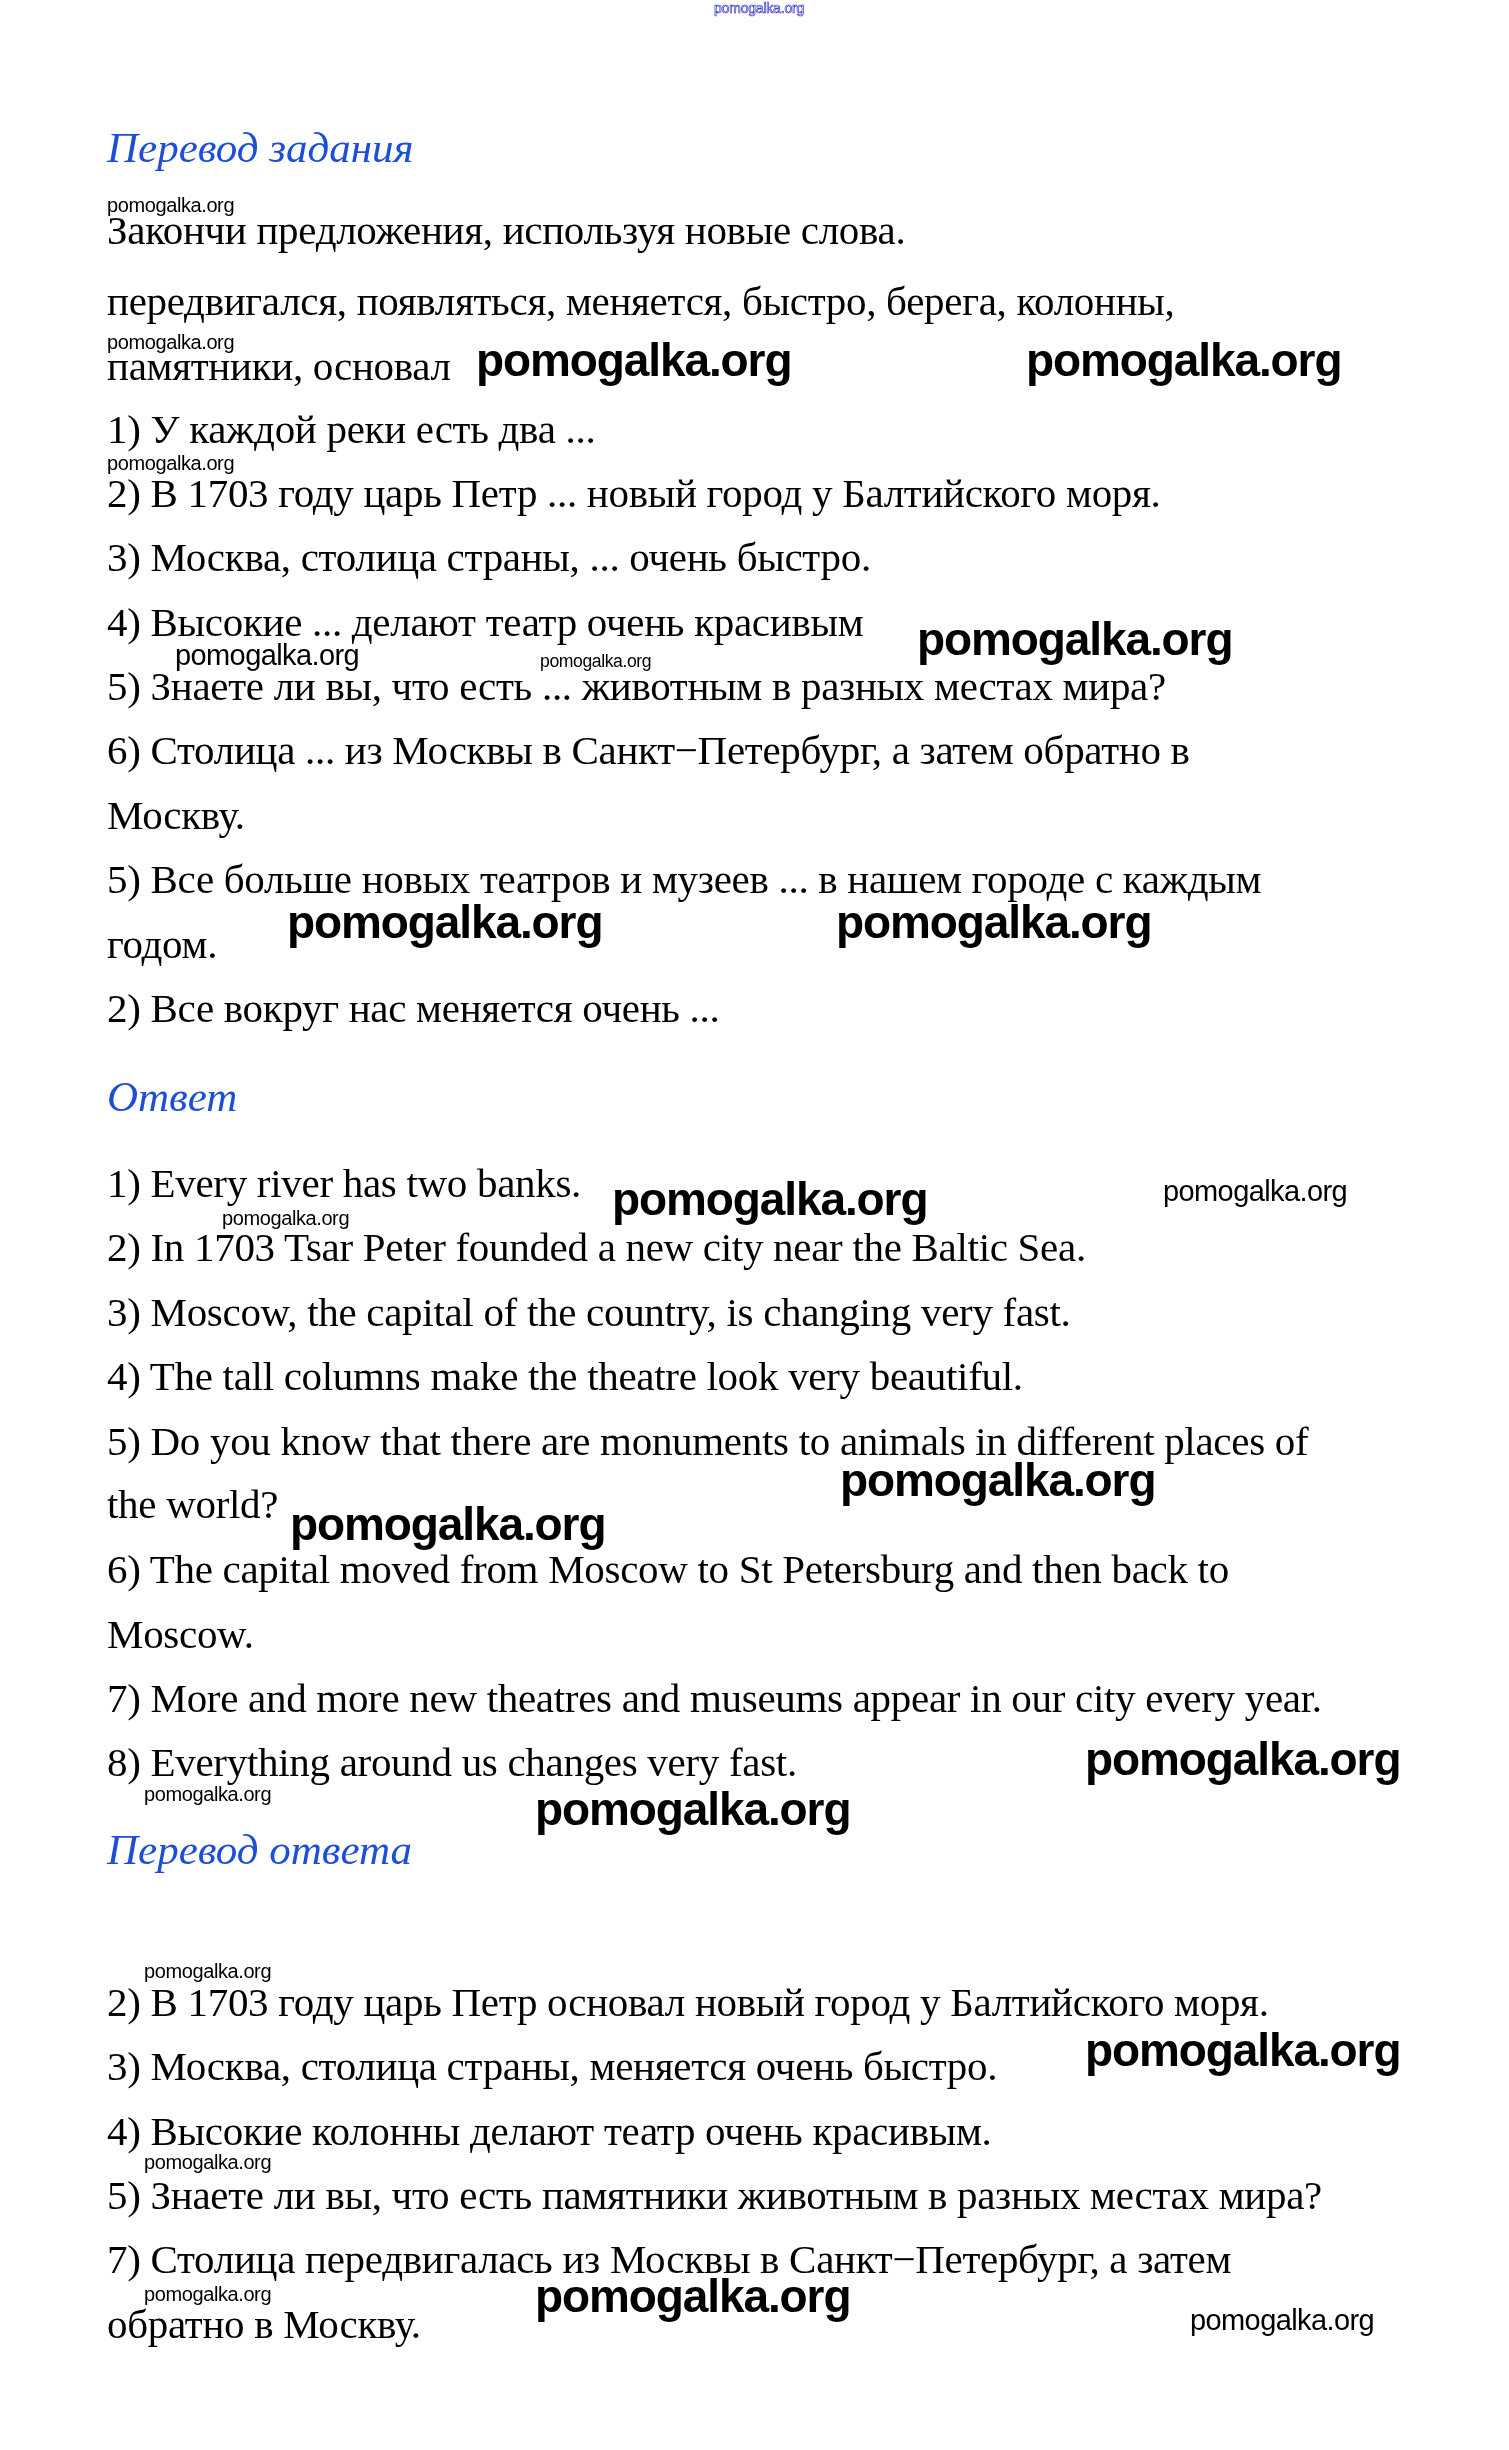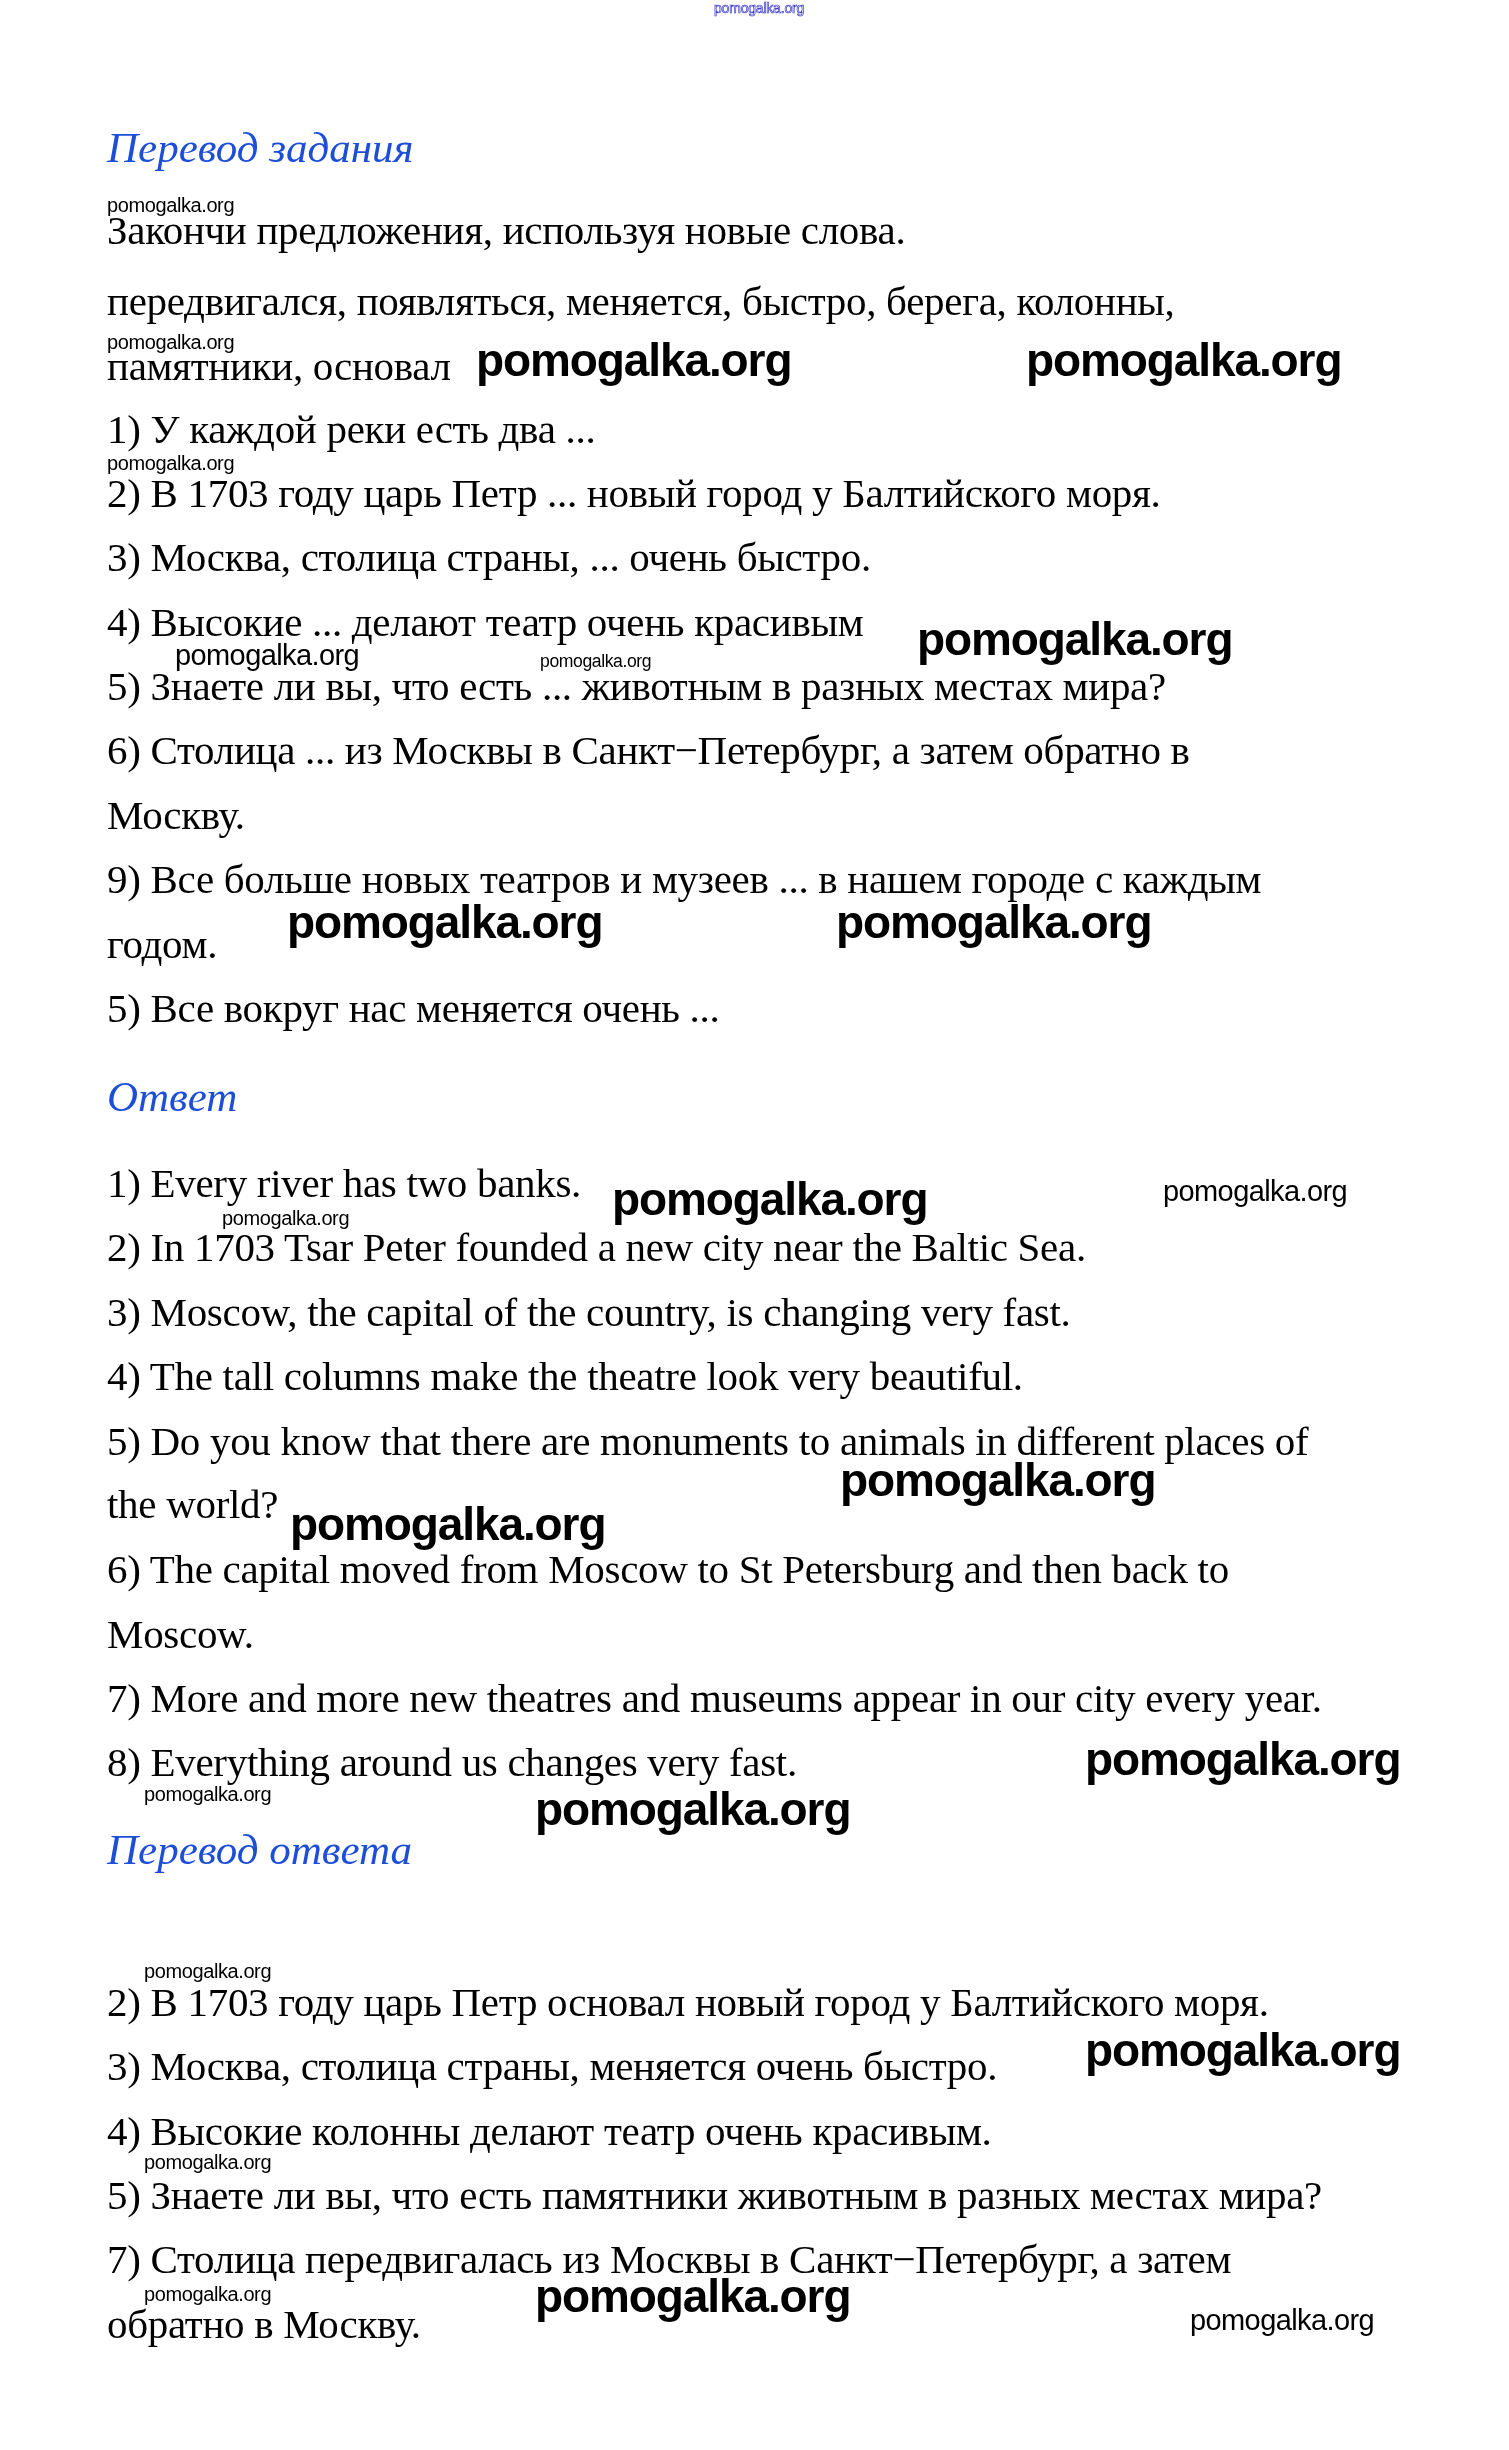--- a/index.html
+++ b/index.html
@@ -53,25 +53,25 @@
   <div class="wm wm-s" style="left:107px; top:453px">pomogalka.org</div>
   <div class="line" style="top:473px">2) В 1703 году царь Петр ... новый город у Балтийского моря.</div>
   <div class="line" style="top:537px">3) Москва, столица страны, ... очень быстро.</div>
   <div class="line" style="top:602px">4) Высокие ... делают театр очень красивым</div>
   <div class="wm wm-l" style="left:917px; top:616px">pomogalka.org</div>
   <div class="wm wm-m" style="left:175px; top:641px">pomogalka.org</div>
   <div class="wm wm-s" style="left:540px; top:653px; font-size:17.6px">pomogalka.org</div>
   <div class="line" style="top:666px">5) Знаете ли вы, что есть ... животным в разных местах мира?</div>
   <div class="line" style="top:730px">6) Столица ... из Москвы в Санкт−Петербург, а затем обратно в</div>
   <div class="line" style="top:795px">Москву.</div>
-  <div class="line" style="top:859px">9) Все больше новых театров и музеев ... в нашем городе с каждым</div>
+  <div class="line" style="top:859px">5) Все больше новых театров и музеев ... в нашем городе с каждым</div>
   <div class="wm wm-l" style="left:287px; top:899px">pomogalka.org</div>
   <div class="wm wm-l" style="left:836px; top:899px">pomogalka.org</div>
   <div class="line" style="top:924px">годом.</div>
-  <div class="line" style="top:988px">5) Все вокруг нас меняется очень ...</div>
+  <div class="line" style="top:988px">2) Все вокруг нас меняется очень ...</div>
 
   <div class="heading" style="top:1075px">Ответ</div>
 
   <div class="line" style="top:1163px">1) Every river has two banks.</div>
   <div class="wm wm-l" style="left:612px; top:1176px">pomogalka.org</div>
   <div class="wm wm-m" style="left:1163px; top:1177px">pomogalka.org</div>
   <div class="wm wm-s" style="left:222px; top:1208px">pomogalka.org</div>
   <div class="line" style="top:1227px">2) In 1703 Tsar Peter founded a new city near the Baltic Sea.</div>
   <div class="line" style="top:1292px">3) Moscow, the capital of the country, is changing very fast.</div>
   <div class="line" style="top:1356px">4) The tall columns make the theatre look very beautiful.</div>

